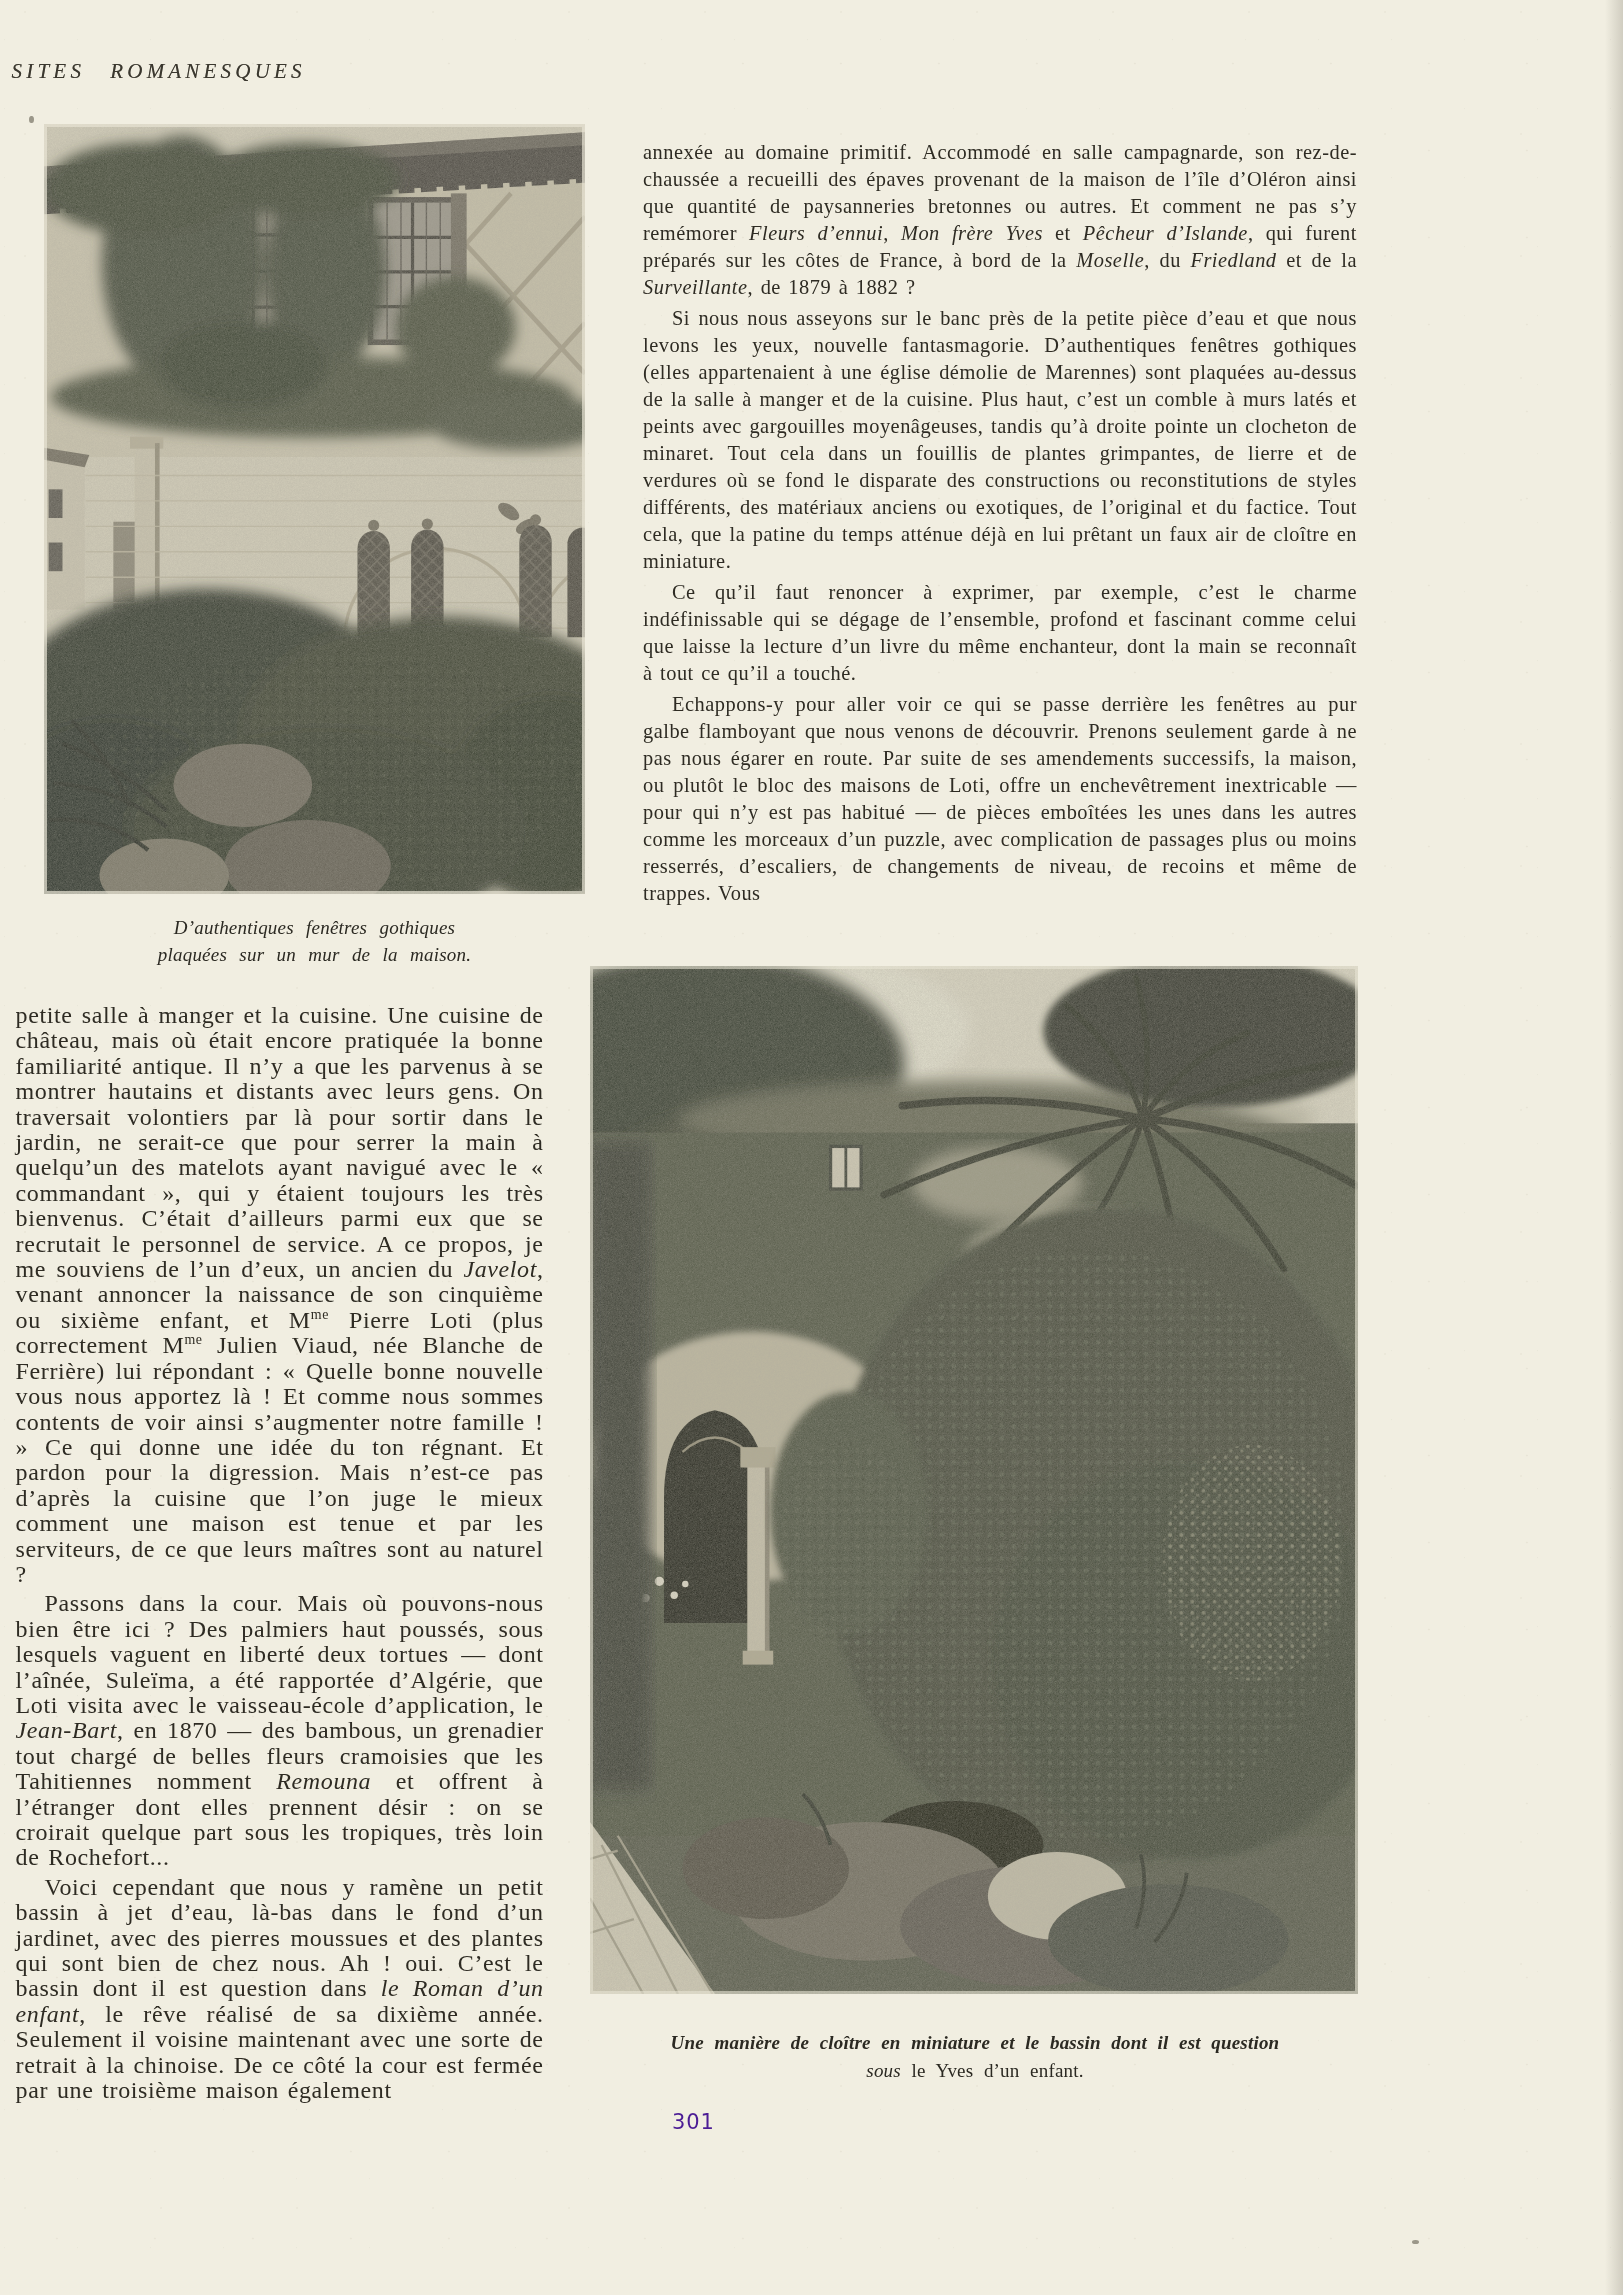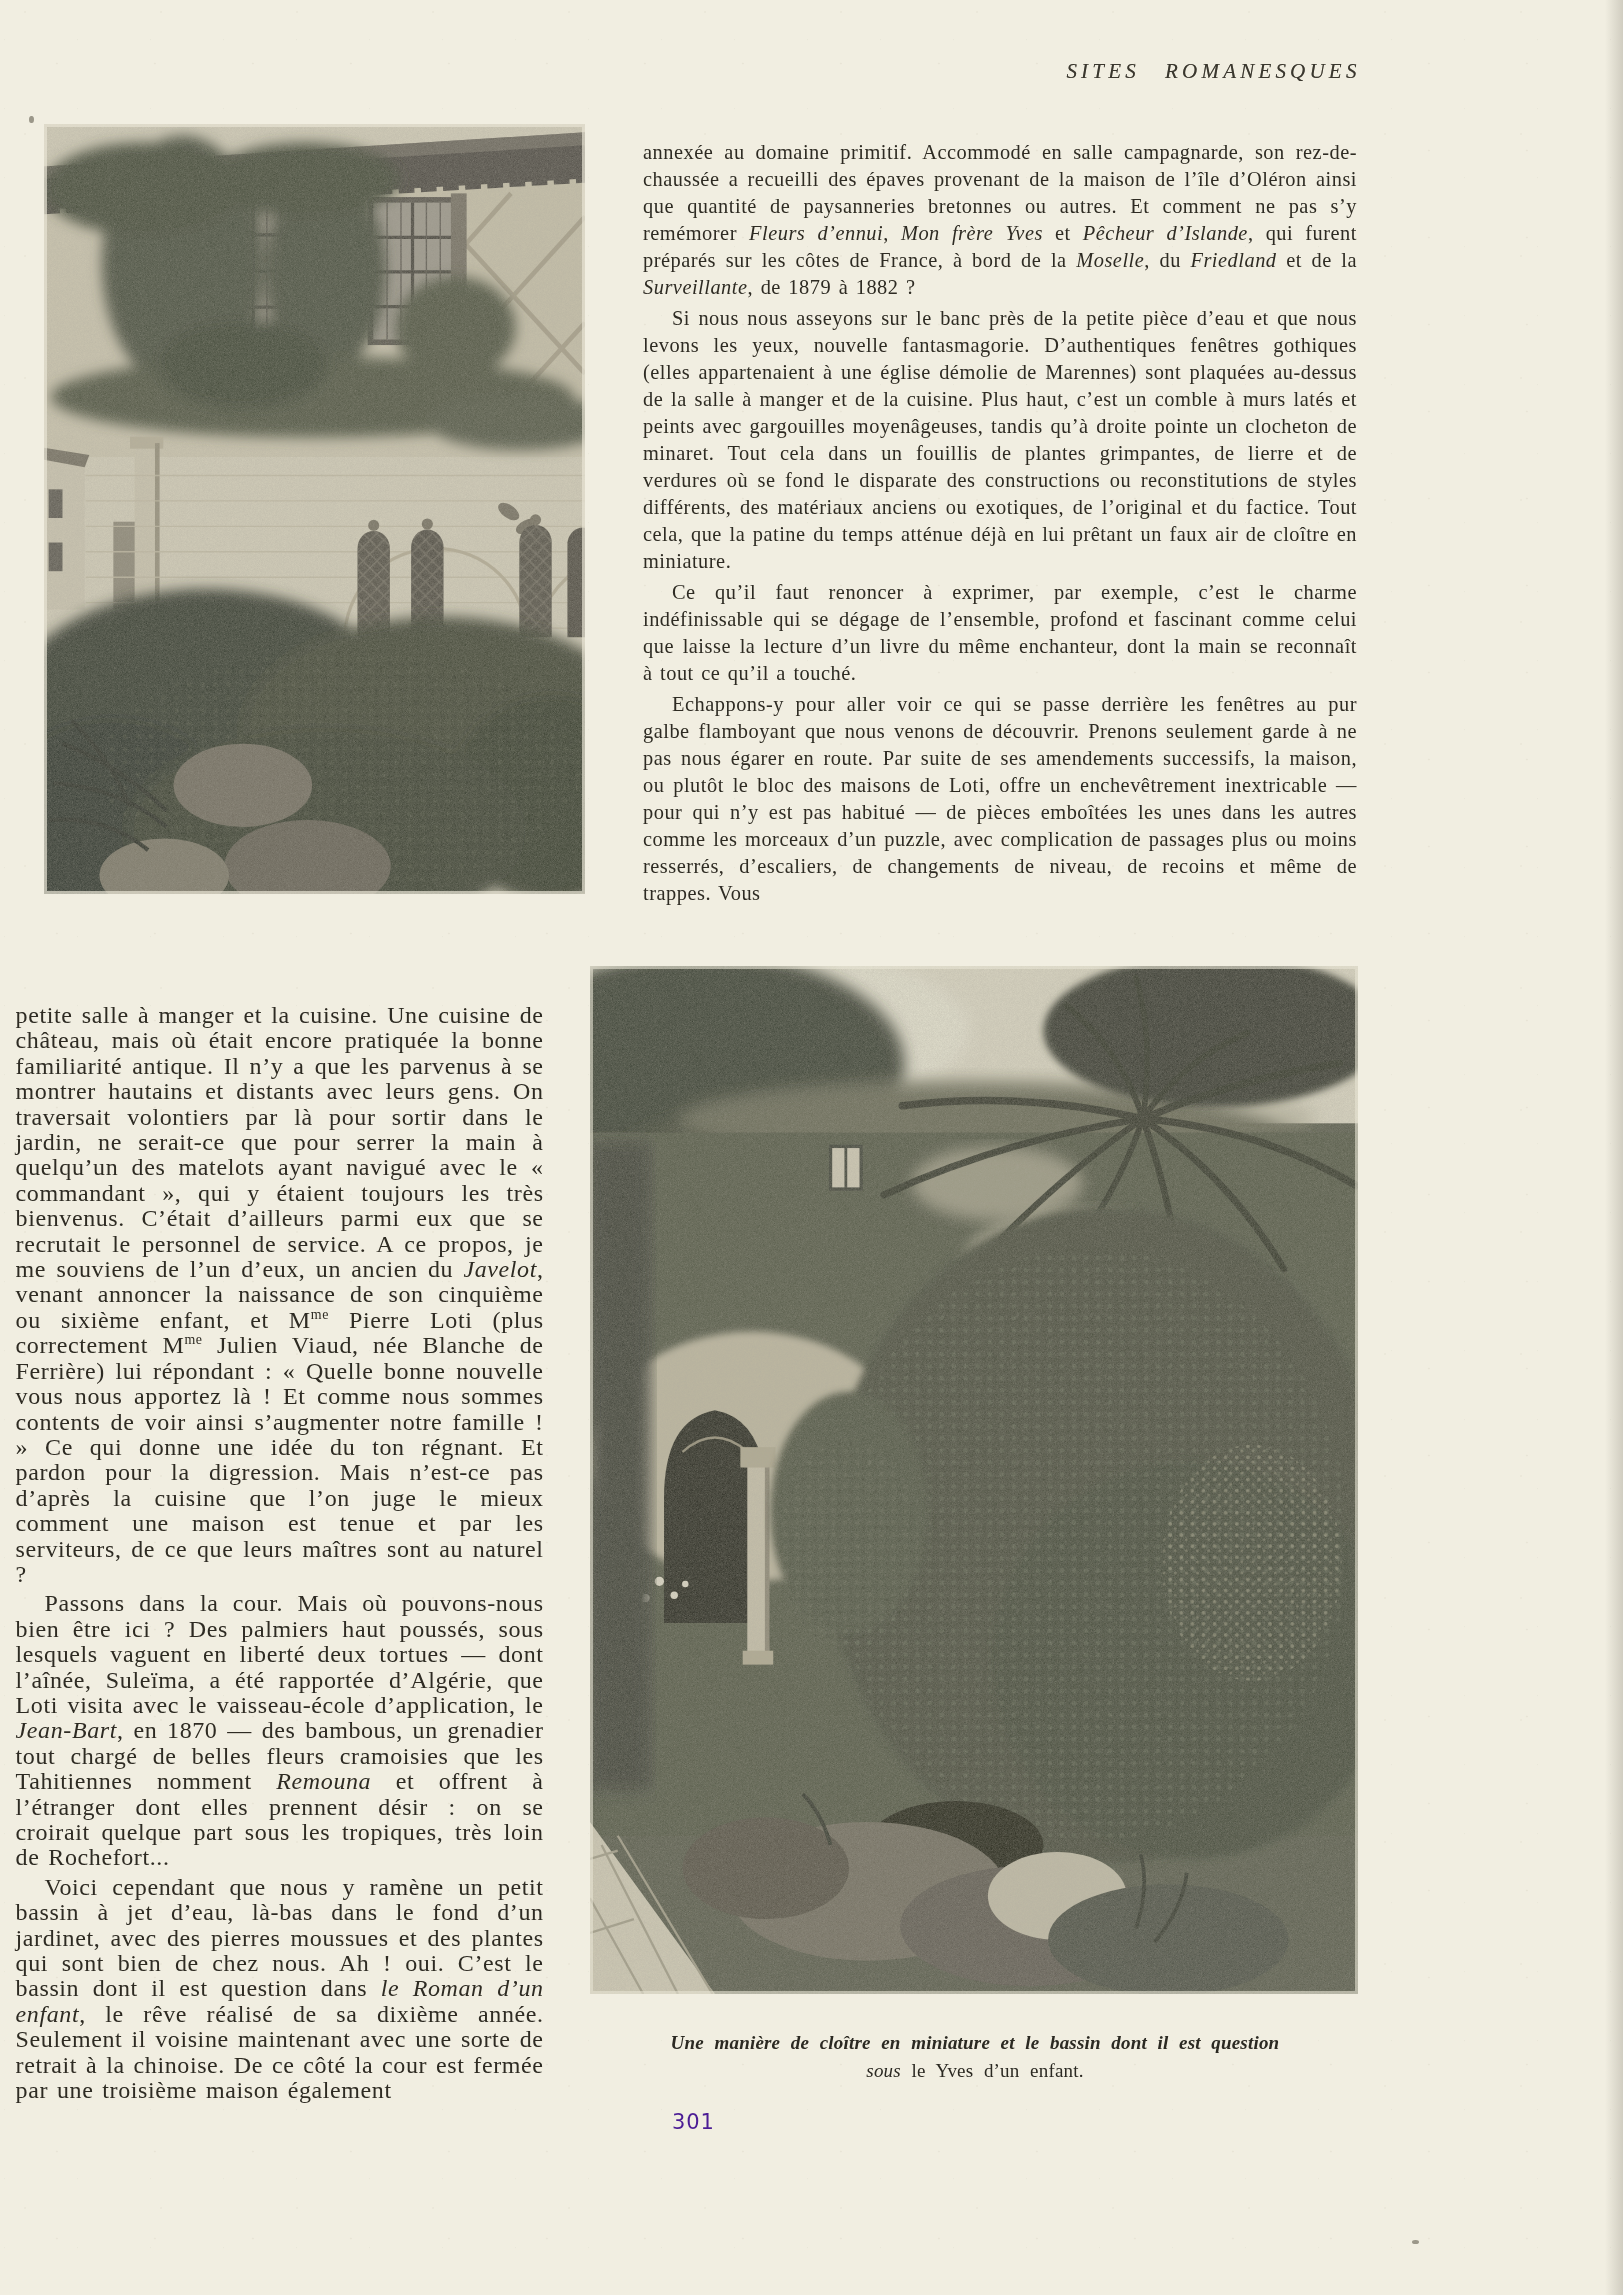--- a/index.html
+++ b/index.html
@@ -22,21 +22,21 @@
     background-position:7.9px 20px, 41px 5.1px, 93px 73px;
   }
   
   #page::after{
     content:"";position:absolute;top:0;right:0;width:18.5px;height:100%;
     background:linear-gradient(to right, rgba(0,0,0,0), rgba(60,55,45,.18));
     pointer-events:none;
   }
   .header{
     position:absolute;left:11.6px;top:59px;width:1349px;
-    text-align:right;font-style:italic;font-size:21px;
+    text-align:left;font-style:italic;font-size:21px;
     letter-spacing:4.2px;word-spacing:15.7px;color:#3a372e;
     text-shadow:0 0 0.5px rgba(58,55,46,.55);
   }
   .photo{position:absolute;}
   .photo svg{display:block;width:100%;height:100%;}
   .photo1{left:44px;top:124px;width:541px;height:770px;}
   .photo2{left:590px;top:966px;width:768px;height:1028px;}
   .caption{position:absolute;text-align:center;font-style:italic;color:#2b2922;}
   .caption1{left:44px;top:914px;width:541px;font-size:19px;line-height:27px;word-spacing:7.4px;letter-spacing:0.2px;}
   .caption2{left:577px;top:2029px;width:796px;font-size:19px;line-height:28px;word-spacing:5.6px;letter-spacing:0.2px;}
@@ -159,20 +159,24 @@
         <ellipse cx="430" cy="1430" rx="150" ry="90" fill="#6b6659"></ellipse>
         <ellipse cx="570" cy="1605" rx="180" ry="100" fill="#5d594d"></ellipse>
         <ellipse cx="260" cy="1625" rx="140" ry="80" fill="#767262"></ellipse>
         <path d="M40,1340 q120,45 225,145 M20,1425 q145,10 245,95 M60,1290 q85,85 125,185 M10,1505 q125,-10 215,65" stroke="#1e231b" stroke-width="9" fill="none"></path>
       </g>
       <rect width="1170" height="1665" filter="url(#p1grain)" opacity=".5"></rect>
       <rect x="3" y="3" width="1164" height="1659" fill="none" stroke="#e8e4d4" stroke-width="7" opacity=".7"></rect>
     </svg>
   </figure>
 
+  <div class="caption caption1">
+    <div>D’authentiques fenêtres gothiques</div>
+    <div>plaquées sur un mur de la maison.</div>
+  </div>
 
   <div class="col col-right">
       <p class="para"><span>annexée au domaine primitif. Accommodé en salle campagnarde, son rez-de-chaussée a recueilli des épaves provenant de la maison de l’île d’Oléron ainsi que quantité de paysanneries bretonnes ou autres. Et comment ne pas s’y remémorer </span><span style="font-style: italic;">Fleurs d’ennui</span><span>, </span><span style="font-style: italic;">Mon frère Yves</span><span> et </span><span style="font-style: italic;">Pêcheur d’Islande</span><span>, qui furent préparés sur les côtes de France, à bord de la </span><span style="font-style: italic;">Moselle</span><span>, du </span><span style="font-style: italic;">Friedland</span><span> et de la </span><span style="font-style: italic;">Surveillante</span><span>, de 1879 à 1882 ?</span></p>
       <p class="para indent"><span>Si nous nous asseyons sur le banc près de la petite pièce d’eau et que nous levons les yeux, nouvelle fantasmagorie. D’authentiques fenêtres gothiques (elles appartenaient à une église démolie de Marennes) sont plaquées au-dessus de la salle à manger et de la cuisine. Plus haut, c’est un comble à murs latés et peints avec gargouilles moyenâgeuses, tandis qu’à droite pointe un clocheton de minaret. Tout cela dans un fouillis de plantes grimpantes, de lierre et de verdures où se fond le disparate des constructions ou reconstitutions de styles différents, des matériaux anciens ou exotiques, de l’original et du factice. Tout cela, que la patine du temps atténue déjà en lui prêtant un faux air de cloître en miniature.</span></p>
       <p class="para indent"><span>Ce qu’il faut renoncer à exprimer, par exemple, c’est le charme indéfinissable qui se dégage de l’ensemble, profond et fascinant comme celui que laisse la lecture d’un livre du même enchanteur, dont la main se reconnaît à tout ce qu’il a touché.</span></p>
       <p class="para indent"><span>Echappons-y pour aller voir ce qui se passe derrière les fenêtres au pur galbe flamboyant que nous venons de découvrir. Prenons seulement garde à ne pas nous égarer en route. Par suite de ses amendements successifs, la maison, ou plutôt le bloc des maisons de Loti, offre un enchevêtrement inextricable — pour qui n’y est pas habitué — de pièces emboîtées les unes dans les autres comme les morceaux d’un puzzle, avec complication de passages plus ou moins resserrés, d’escaliers, de changements de niveau, de recoins et même de trappes. Vous</span></p>
     </div>
   <div class="col col-left">
       <p class="para"><span>petite salle à manger et la cuisine. Une cuisine de château, mais où était encore pratiquée la bonne familiarité antique. Il n’y a que les parvenus à se montrer hautains et distants avec leurs gens. On traversait volontiers par là pour sortir dans le jardin, ne serait-ce que pour serrer la main à quelqu’un des matelots ayant navigué avec le « commandant », qui y étaient toujours les très bienvenus. C’était d’ailleurs parmi eux que se recrutait le personnel de service. A ce propos, je me souviens de l’un d’eux, un ancien du </span><span style="font-style: italic;">Javelot</span><span>, venant annoncer la naissance de son cinquième ou sixième enfant, et M</span><sup>me</sup><span> Pierre Loti (plus correctement M</span><sup>me</sup><span> Julien Viaud, née Blanche de Ferrière) lui répondant : « Quelle bonne nouvelle vous nous apportez là ! Et comme nous sommes contents de voir ainsi s’augmenter notre famille ! » Ce qui donne une idée du ton régnant. Et pardon pour la digression. Mais n’est-ce pas d’après la cuisine que l’on juge le mieux comment une maison est tenue et par les serviteurs, de ce que leurs maîtres sont au naturel ?</span></p>
       <p class="para indent"><span>Passons dans la cour. Mais où pouvons-nous bien être ici ? Des palmiers haut poussés, sous lesquels vaguent en liberté deux tortues — dont l’aînée, Suleïma, a été rapportée d’Algérie, que Loti visita avec le vaisseau-école d’application, le </span><span style="font-style: italic;">Jean-Bart</span><span>, en 1870 — des bambous, un grenadier tout chargé de belles fleurs cramoisies que les Tahitiennes nomment </span><span style="font-style: italic;">Remouna</span><span> et offrent à l’étranger dont elles prennent désir : on se croirait quelque part sous les tropiques, très loin de Rochefort...</span></p>

